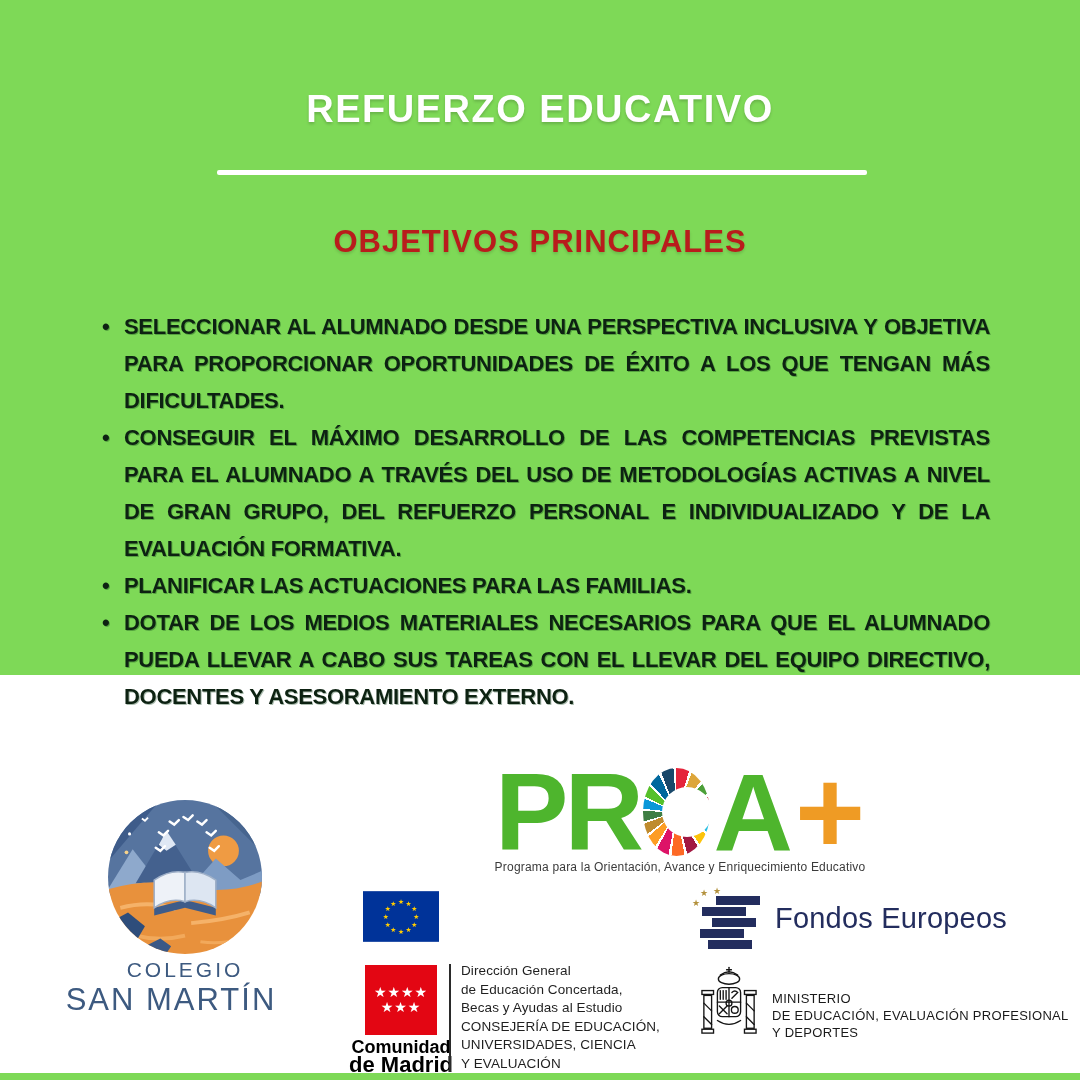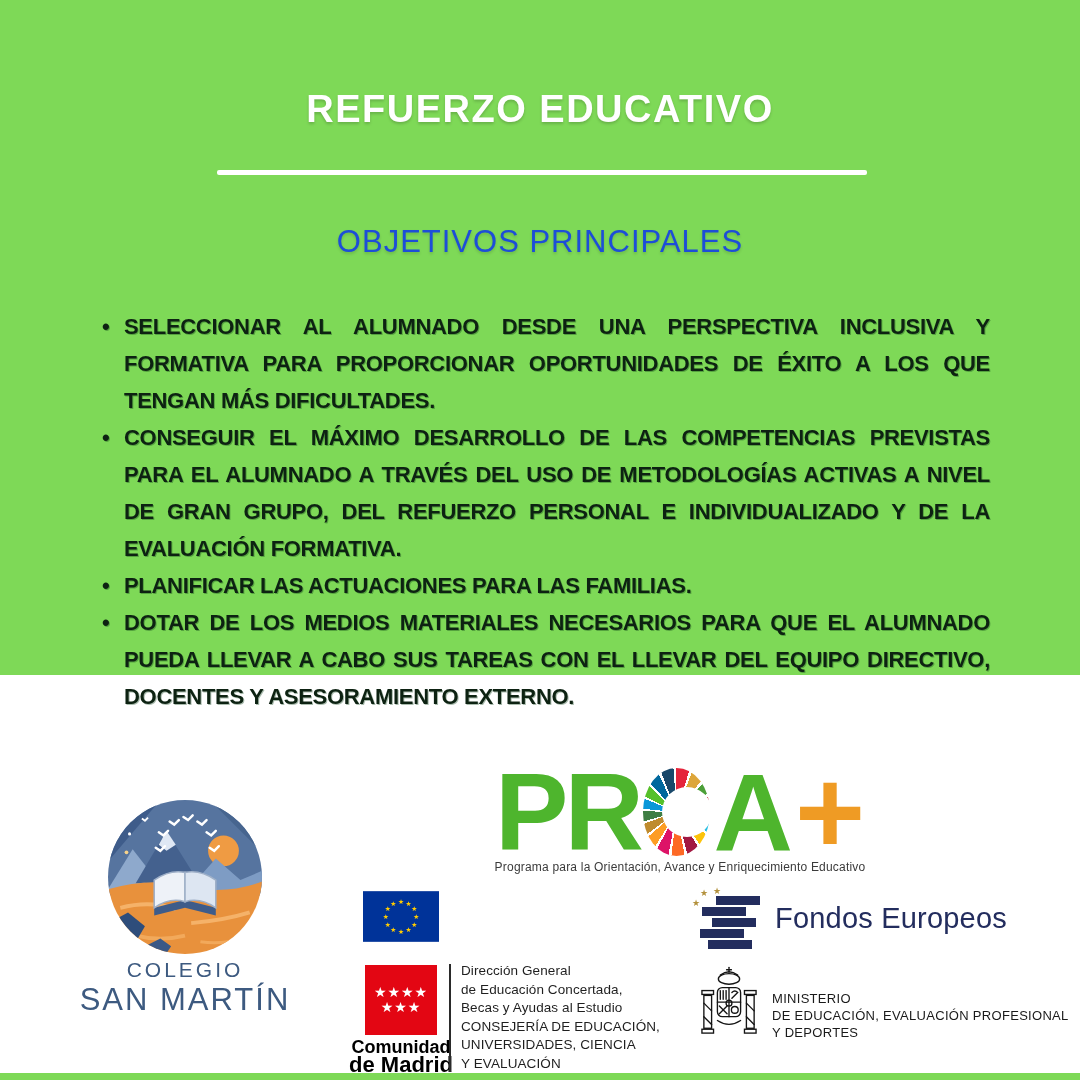--- a/index.html
+++ b/index.html
@@ -15,21 +15,21 @@
     position:absolute;left:0;top:88px;width:100%;text-align:center;
     color:#ffffff;font-size:38px;font-weight:bold;letter-spacing:1.5px;
     text-shadow:0 2px 3px rgba(0,0,0,0.18);margin:0;
   }
   .divider{
     position:absolute;left:217px;top:170px;width:650px;height:5px;
     background:#ffffff;border-radius:2px;
   }
   .subtitle{
     position:absolute;left:0;top:224px;width:100%;text-align:center;
-    color:#1d4ed8;font-size:31px;font-weight:normal;letter-spacing:1px;
+    color:#b91c1c;font-size:31px;font-weight:bold;letter-spacing:1px;
     text-shadow:0 2px 3px rgba(0,0,0,0.15);margin:0;
   }
   .objectives{
     position:absolute;left:100px;top:308px;width:890px;margin:0;padding:0;
     list-style:none;
     color:var(--text-dark,#0d2212);font-size:22px;font-weight:bold;
     letter-spacing:-0.3px;line-height:37px;
     text-align:justify;text-align-last:left;
     text-shadow:1px 1px 0 rgba(10,60,20,0.35);
   }
@@ -38,21 +38,21 @@
     content:"•";position:absolute;left:2px;top:0;font-size:22px;
   }
   
   .footer{position:absolute;left:0;top:760px;width:1080px;height:320px;background:#ffffff;}
   .school-logo{position:absolute;left:108px;top:40px;width:154px;height:154px;}
   .school-name1{
     position:absolute;left:60px;top:198px;width:250px;text-align:center;
     color:var(--school-blue,#3d5a80);font-size:21px;letter-spacing:3px;
   }
   .school-name2{
-    position:absolute;left:35px;top:222px;width:300px;text-align:center;
+    position:absolute;left:21px;top:222px;width:300px;text-align:center;
     color:var(--school-blue,#3d5a80);font-size:31px;letter-spacing:2px;
   }
   .proa{
     position:absolute;left:495px;top:2px;width:370px;height:100px;
     display:flex;align-items:center;justify-content:center;
   }
   .proa .pletter{
     color:var(--proa-green,#4eb52d);font-size:110px;font-weight:bold;
     line-height:90px;letter-spacing:-4px;
   }
@@ -112,21 +112,21 @@
 </head>
 <body>
 
 <div class="canvas">
 
   <section class="hero">
     <h1 class="title">REFUERZO EDUCATIVO</h1>
     <div class="divider"></div>
     <h2 class="subtitle">OBJETIVOS PRINCIPALES</h2>
     <ul class="objectives">
-      <li>SELECCIONAR AL ALUMNADO DESDE UNA PERSPECTIVA INCLUSIVA Y FORMATIVA PARA PROPORCIONAR OPORTUNIDADES DE ÉXITO A LOS QUE TENGAN MÁS DIFICULTADES.</li>
+      <li>SELECCIONAR AL ALUMNADO DESDE UNA PERSPECTIVA INCLUSIVA Y OBJETIVA PARA PROPORCIONAR OPORTUNIDADES DE ÉXITO A LOS QUE TENGAN MÁS DIFICULTADES.</li>
       <li>CONSEGUIR EL MÁXIMO DESARROLLO DE LAS COMPETENCIAS PREVISTAS PARA EL ALUMNADO A TRAVÉS DEL USO DE METODOLOGÍAS ACTIVAS A NIVEL DE GRAN GRUPO, DEL REFUERZO PERSONAL E INDIVIDUALIZADO Y DE LA EVALUACIÓN FORMATIVA.</li>
       <li>PLANIFICAR LAS ACTUACIONES PARA LAS FAMILIAS.</li>
       <li>DOTAR DE LOS MEDIOS MATERIALES NECESARIOS PARA QUE EL ALUMNADO PUEDA LLEVAR A CABO SUS TAREAS CON EL LLEVAR DEL EQUIPO DIRECTIVO, DOCENTES Y ASESORAMIENTO EXTERNO.</li>
     </ul>
   </section>
 
   <footer class="footer">
 
     <svg class="school-logo" viewBox="0 0 100 100">
       <defs>

